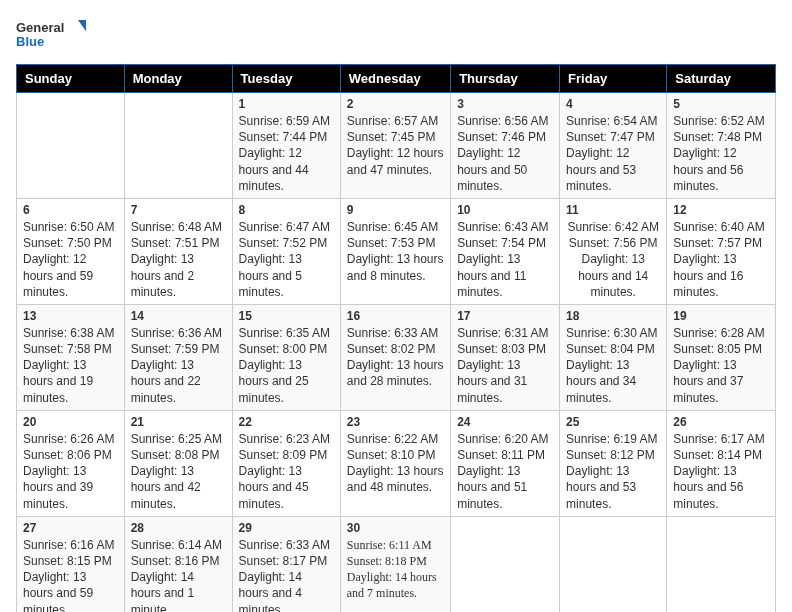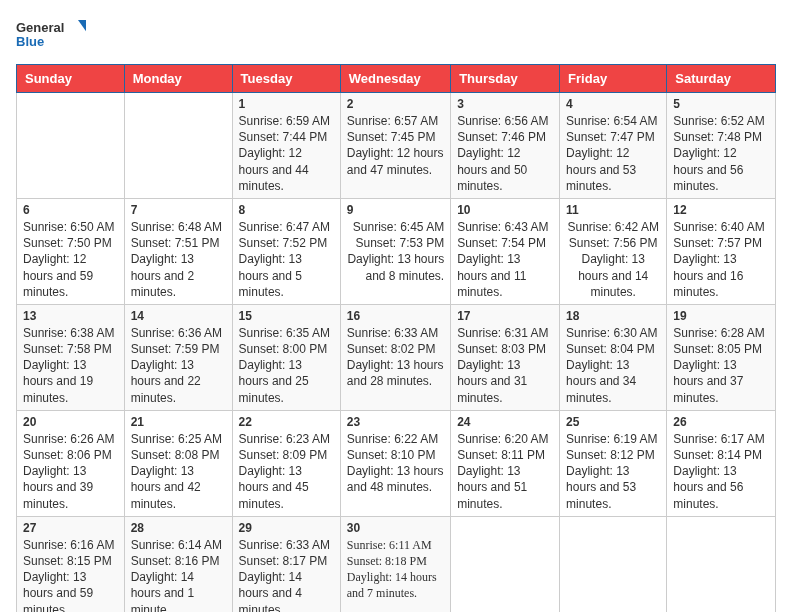--- a/index.html
+++ b/index.html
@@ -33,21 +33,21 @@
     .subtitle {
       font-size: 15px;
       color: #555;
     }
     .calendar-table {
       width: 100%;
       border-collapse: collapse;
       border: 1px solid #ccc;
     }
     .calendar-table th {
-      background-color: #ef4444;
+      background-color: #000000;
       color: #fff;
       font-size: 13px;
       font-weight: bold;
       padding: 6px 8px;
       text-align: left;
       border: 1px solid #2563a0;
     }
     .calendar-table td {
       vertical-align: top;
       border: 1px solid #ccc;
@@ -159,21 +159,21 @@
 Daylight: 13 hours and 2 minutes.</div>
         </td>
         <td>
           <span class="day-number">8</span>
           <div class="day-info" style="white-space: pre-line;">Sunrise: 6:47 AM
 Sunset: 7:52 PM
 Daylight: 13 hours and 5 minutes.</div>
         </td>
         <td>
           <span class="day-number">9</span>
-          <div class="day-info" style="white-space: pre-line; text-align: right;">Sunrise: 6:45 AM
+          <div class="day-info" style="white-space: pre-line;">Sunrise: 6:45 AM
 Sunset: 7:53 PM
 Daylight: 13 hours and 8 minutes.</div>
         </td>
         <td>
           <span class="day-number">10</span>
           <div class="day-info" style="white-space: pre-line;">Sunrise: 6:43 AM
 Sunset: 7:54 PM
 Daylight: 13 hours and 11 minutes.</div>
         </td>
         <td>

